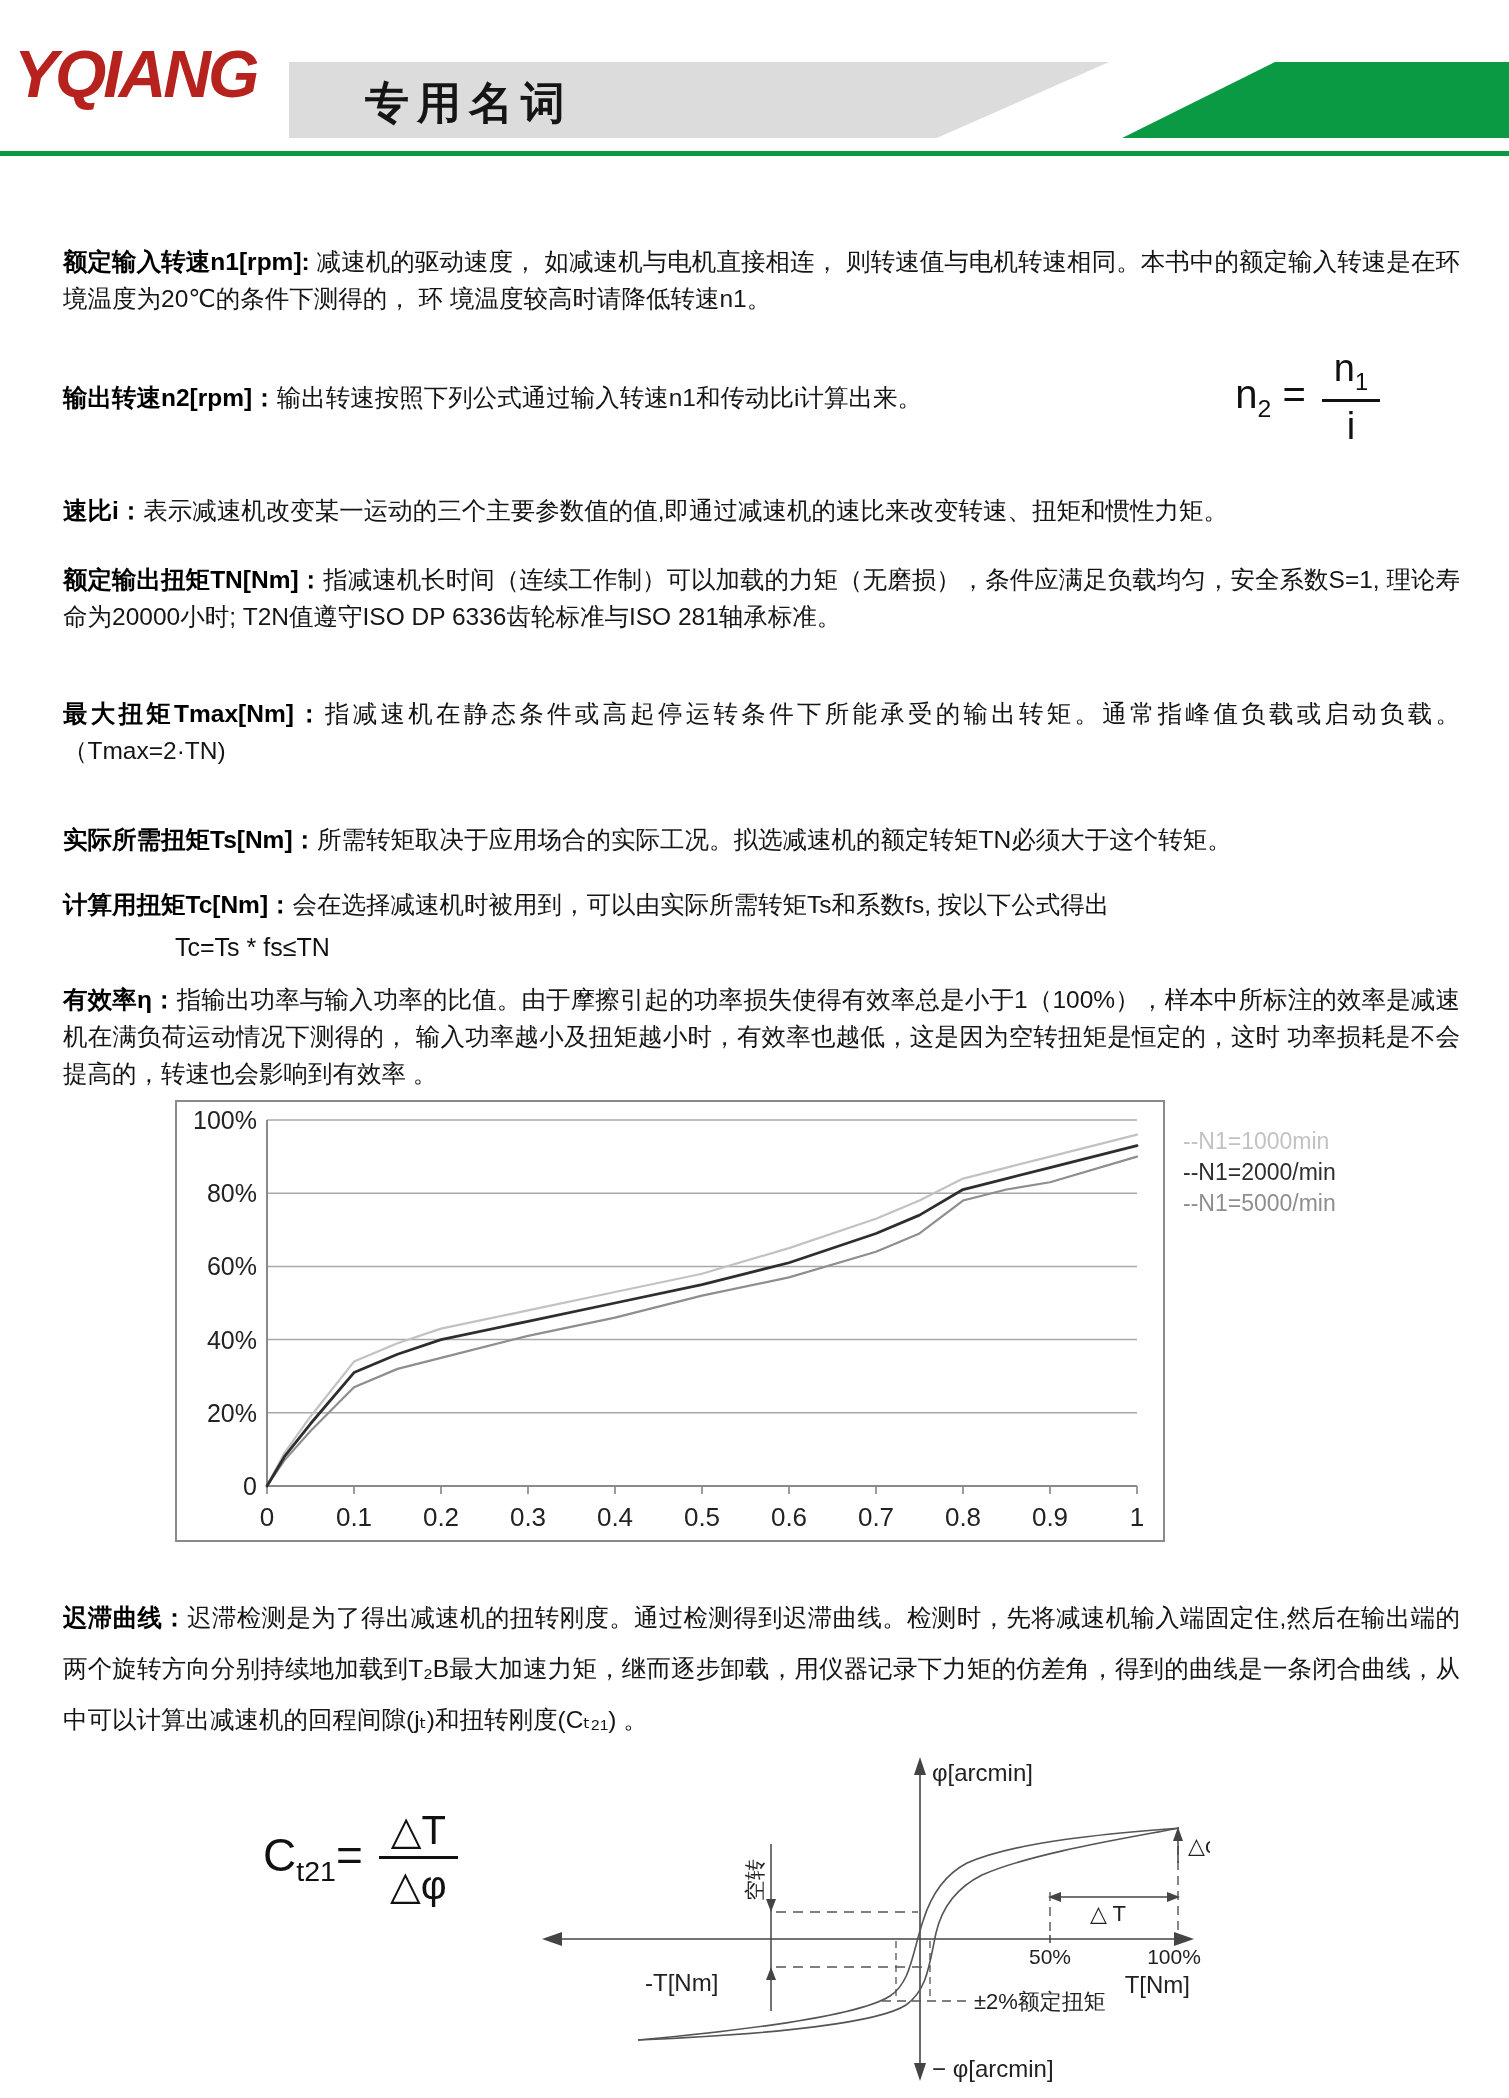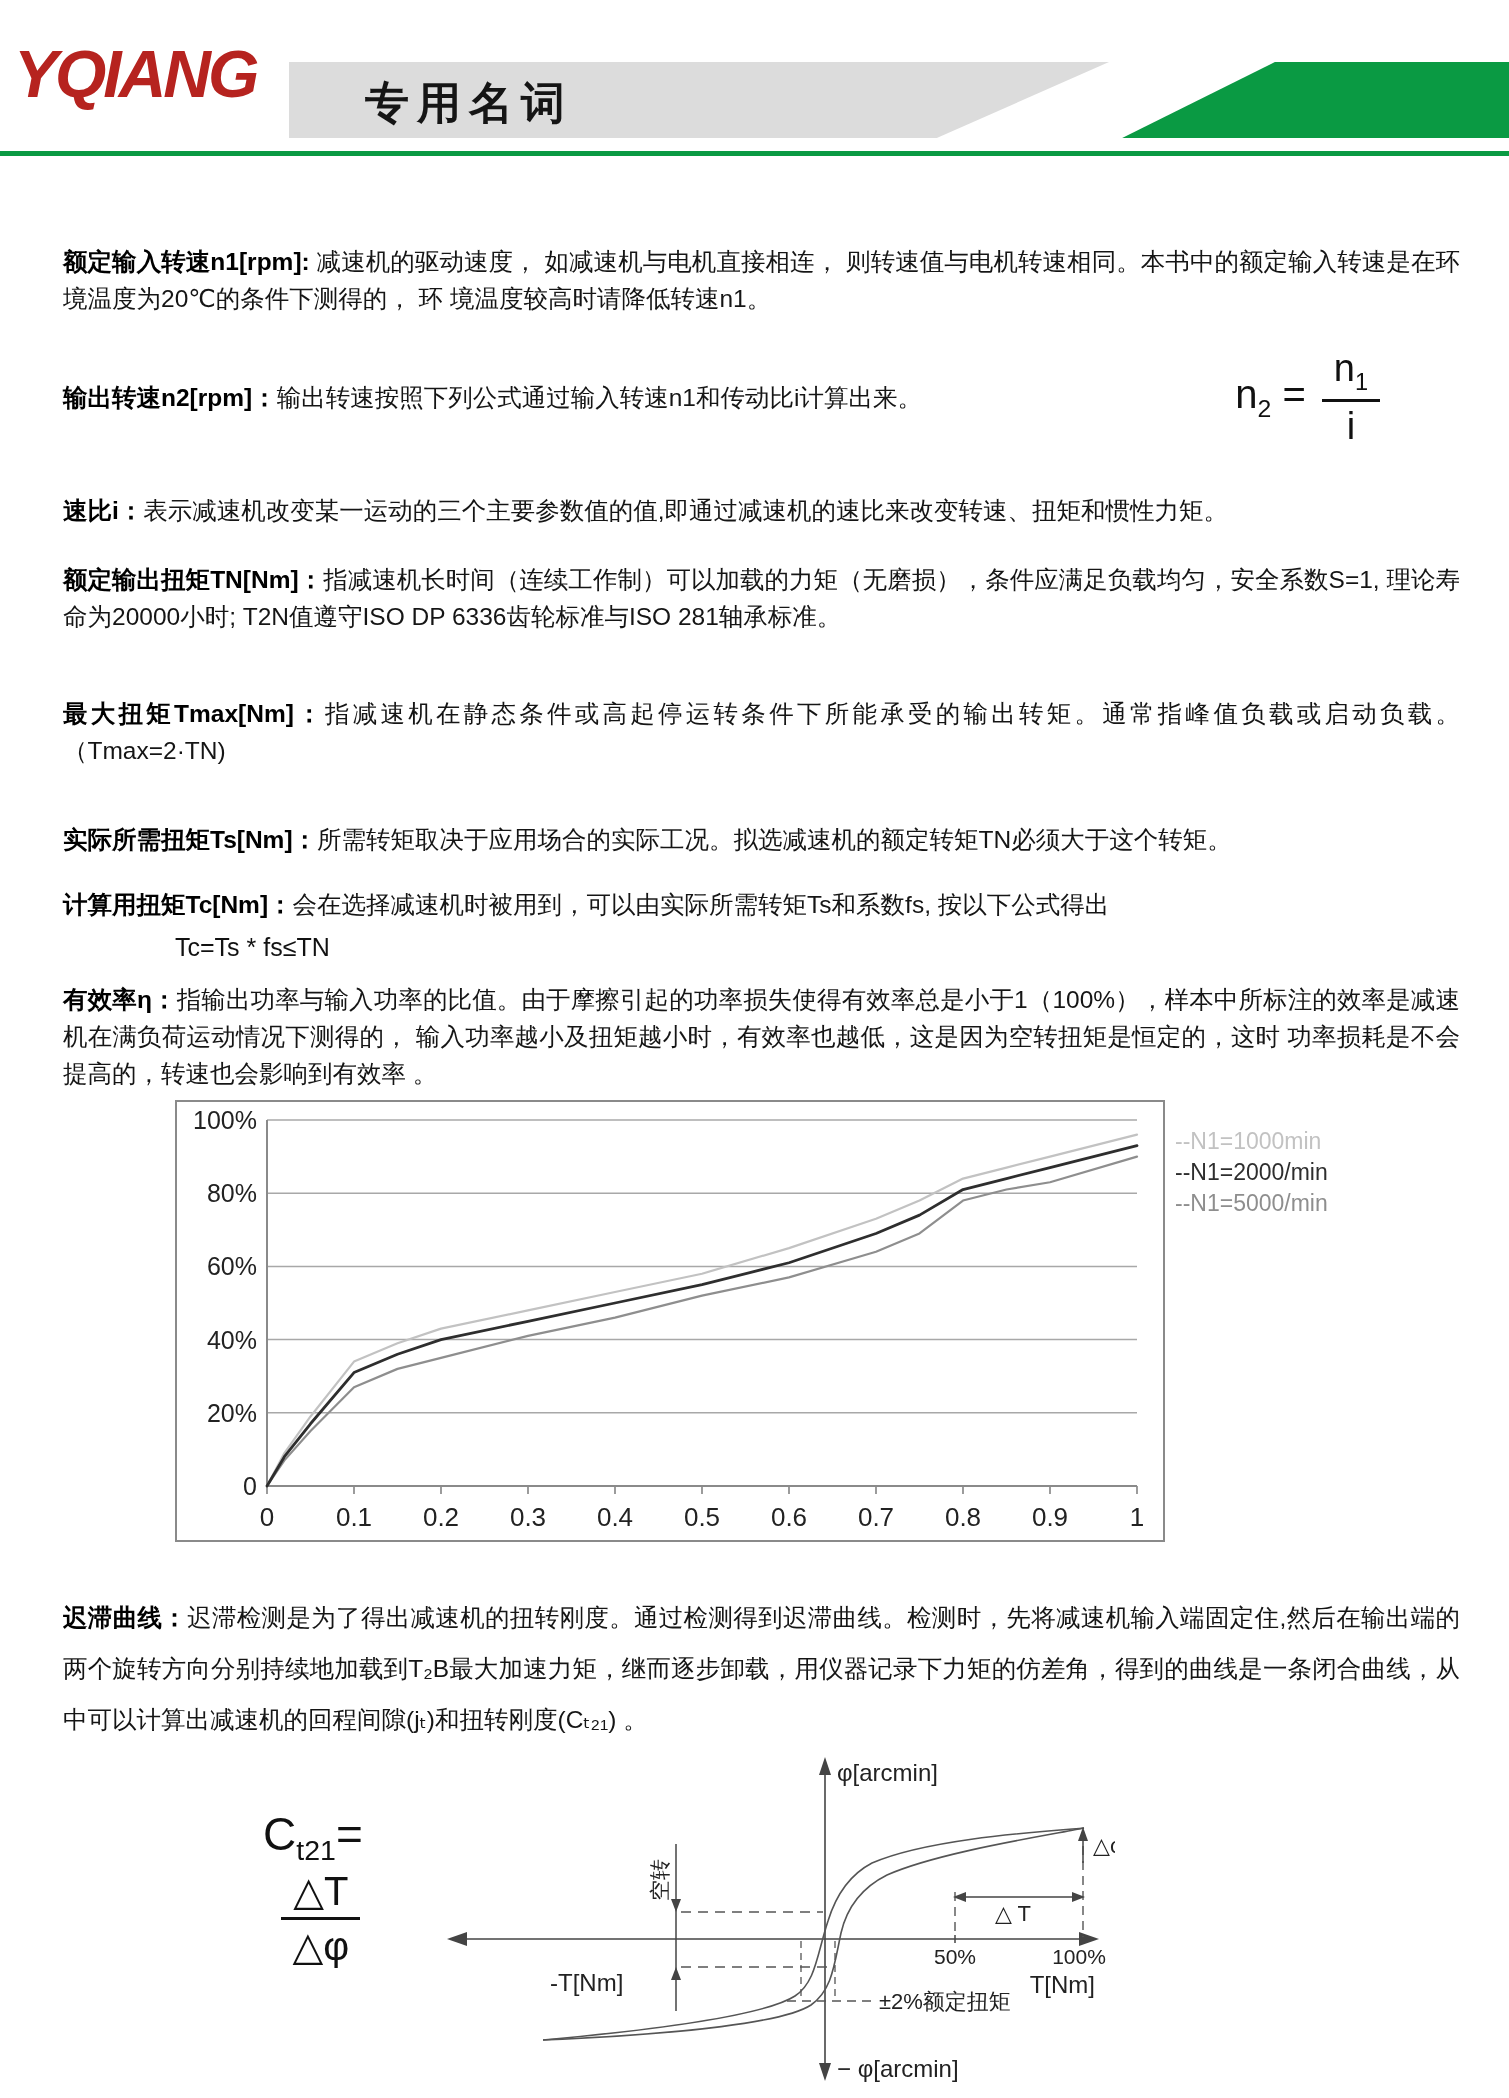--- a/index.html
+++ b/index.html
@@ -31,26 +31,26 @@
   .formula{display:flex;align-items:center;white-space:nowrap;}
   .n2-formula{font-size:40px;margin:0 80px 0 30px;}
   .frac{display:inline-block;text-align:center;margin-left:16px;font-size:38px;line-height:1.15;}
   .frac .num{display:block;border-bottom:3px solid #111;padding:0 12px 3px;}
   .frac .den{display:block;padding-top:3px;}
   sub{font-size:62%;}
 
   
   .chart-row{display:flex;margin-top:8px;margin-left:112px;}
   .chart-box{width:986px;height:438px;border:2px solid #8a8a8a;background:#fff;flex:none;}
-  .legend{margin-left:10px;margin-top:26px;font-size:23px;line-height:31px;white-space:nowrap;}
+  .legend{margin-left:18px;margin-top:26px;font-size:23px;line-height:31px;white-space:nowrap;}
 
   
   .hyst-p{margin-top:50px;font-size:24.5px;line-height:51px;text-align:justify;}
   .bottom{display:flex;align-items:flex-start;margin-top:4px;}
-  .ct-formula{margin-left:200px;margin-top:58px;font-size:46px;flex-direction:column;}
+  .ct-formula{margin-left:200px;margin-top:58px;font-size:46px;}
   .ct-formula .frac{font-size:40px;}
   .hyst-svg{margin-left:72px;flex:none;}
   svg text{font-family:"Liberation Sans","DejaVu Sans",sans-serif;}
 </style>
 </head>
 <body>
 
 <div class="page">
 
   <div class="logo">YQIANG</div>

